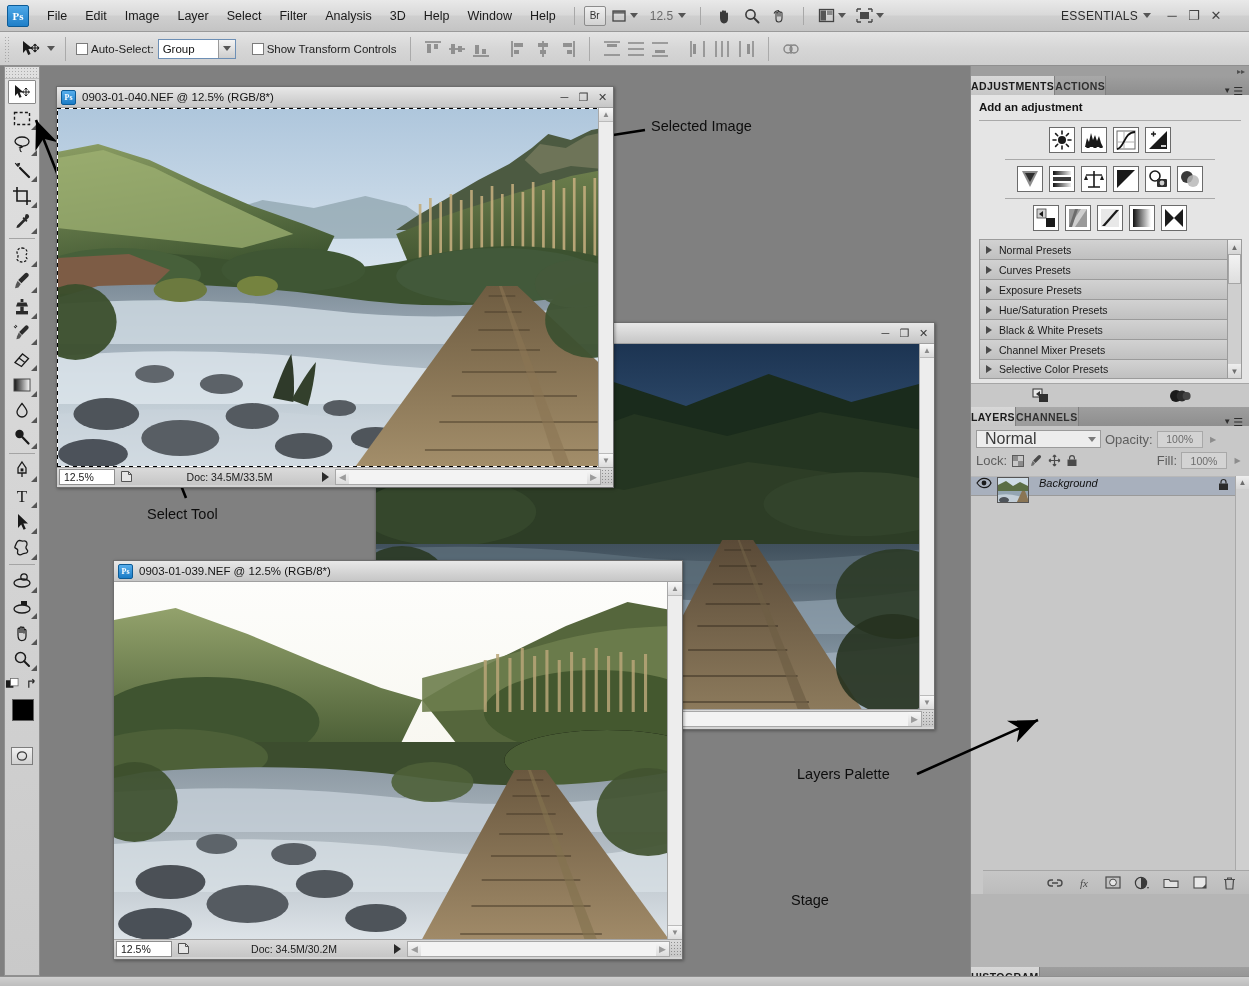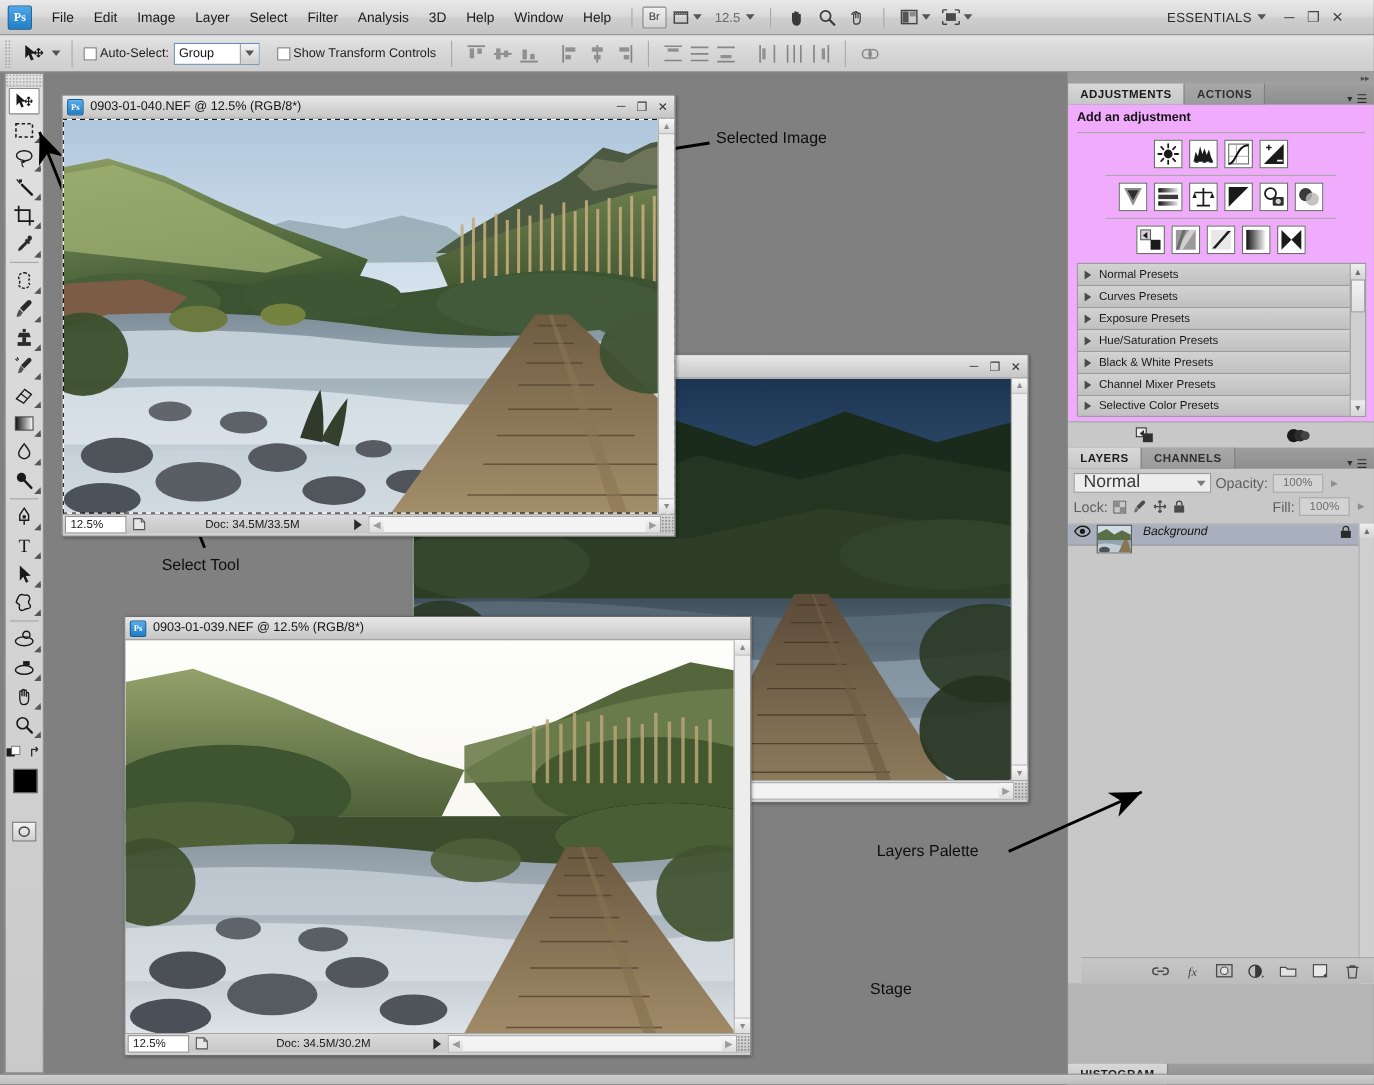--- a/index.html
+++ b/index.html
@@ -166,26 +166,26 @@
 
   
   .photo { position:absolute; inset:0; overflow:hidden; }
   .photo svg { display:block; width:100%; height:100%; }
 
   
   .rightdock { position:absolute; right:0; top:66px; width:279px; height:920px;
                background:#b5b5b5; border-left:1px solid #8b8b8b;}
   .panel-tabs { height: 19px; background: linear-gradient(180deg,#9e9e9e,#8e8e8e);
                 display:flex; align-items:flex-end; position:relative; }
-  .ptab { height:19px; padding:0 11px; font-size:10.5px; font-weight:bold;
+  .ptab { height:19px; padding:0 0; font-size:10.5px; font-weight:bold;
           letter-spacing:.4px; color:#303030; display:flex;align-items:center;
           background: linear-gradient(180deg,#a8a8a8,#9b9b9b); border-right:1px solid #7f7f7f;}
   .ptab.active { background: linear-gradient(180deg,#d8d8d8,#c6c6c6); color:#1b1b1b;}
   .pmenu { margin-left:auto; padding-right:6px; display:flex;align-items:center;gap:2px;}
-  .pbody { background:#f0abfc; padding: 6px 8px 4px; }
+  .pbody { background:#e5e5e5; padding: 6px 8px 4px; }
   .p-title { font-size:11.5px; font-weight:bold; color:#141414; margin-bottom:7px; }
   .adj-row { display:flex; justify-content:center; gap:6px; margin: 6px 0; }
   .adj-ico { width:26px; height:26px; border:1px solid #6b6b6b; background:#fff;
              display:flex;align-items:center;justify-content:center; overflow:hidden;}
   .hr-mini { height:1px; background:#a9a9a9; margin: 6px 26px; }
   .presets-box { position:relative; margin-top:8px; }
   .preset-row { height:20px; background: linear-gradient(180deg,#d2d2d2,#c0c0c0);
                 border:1px solid #9b9b9b; border-bottom:none; display:flex;
                 align-items:center; padding-left:6px; font-size:10.5px; color:#1a1a1a; }
   .preset-row:last-child { border-bottom:1px solid #9b9b9b; }

